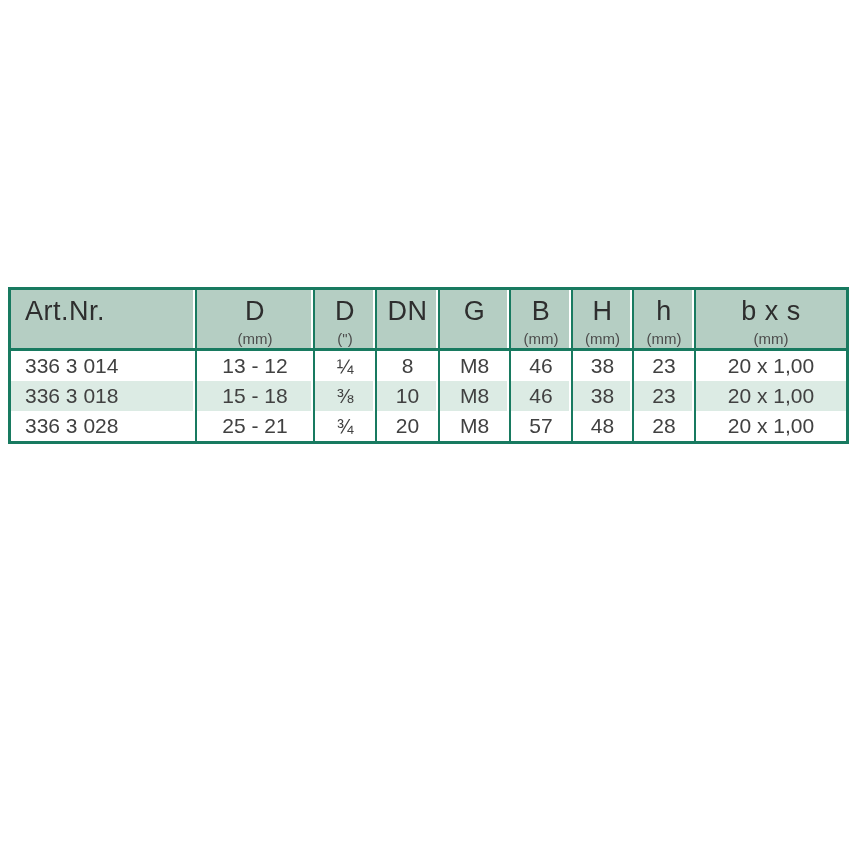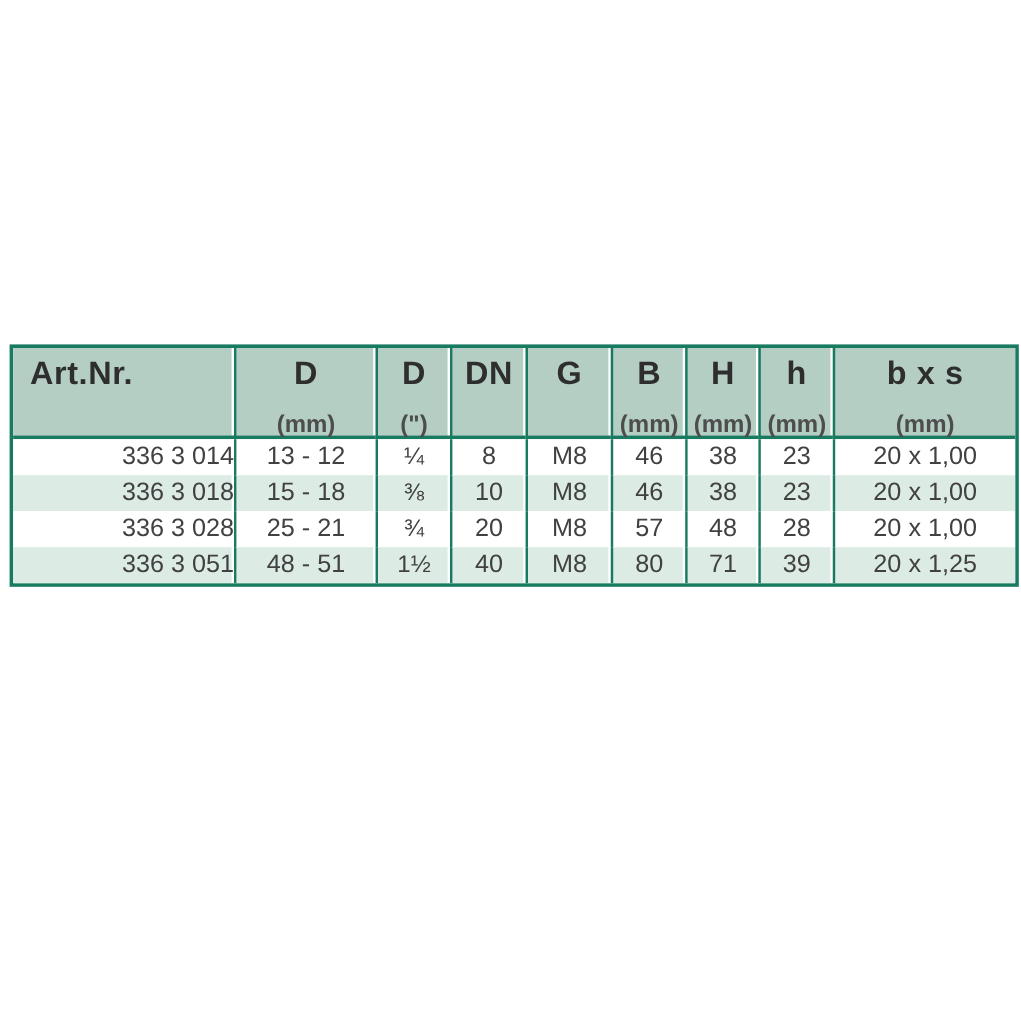--- a/index.html
+++ b/index.html
@@ -31,45 +31,45 @@
     border-spacing:0;
     border:3px solid var(--border);
   }
   thead th{
     background:var(--header-bg);
     border-bottom:3px solid var(--border);
     vertical-align:top;
     padding-top:5px;
     height:56px;
     text-align:center;
-    font-weight:bold;
+    font-weight:normal;
   }
   thead th .hl{
     font-size:27px;
     line-height:32px;
     color:#2e2e2e;
     letter-spacing:0.5px;
   }
   thead th .hs{
-    font-size:20px;
+    font-size:15px;
     line-height:18px;
-    margin-top:18px;
+    margin-top:3px;
     color:var(--subtext);
   }
   th.col-artnr{text-align:left;padding-left:14px;}
   tbody td{
     height:30px;
     font-size:21px;
     color:var(--text);
     text-align:center;
     vertical-align:middle;
     background:#ffffff;
   }
   tbody tr:nth-child(even) td{background:var(--stripe-bg);}
-  tbody td.col-artnr{text-align:right;padding-left:14px;}
+  tbody td.col-artnr{text-align:left;padding-left:14px;}
   
   th + th, td + td{border-left:2px solid var(--border);}
   th:not(:last-child), td:not(:last-child){box-shadow:inset -2px 0 0 #ffffff;}
   td.col-d_in{font-size:20px;}
 </style>
 </head>
 <body>
 
 <div class="page">
   <div class="table-wrap">
@@ -152,27 +152,16 @@
             <td class="col-artnr">336 3 028</td>
             <td class="col-d_mm">25 - 21</td>
             <td class="col-d_in">¾</td>
             <td class="col-dn">20</td>
             <td class="col-g">M8</td>
             <td class="col-b">57</td>
             <td class="col-h_cap">48</td>
             <td class="col-h_low">28</td>
             <td class="col-bxs">20 x 1,00</td>
           </tr>
-          <tr>
-            <td class="col-artnr">336 3 051</td>
-            <td class="col-d_mm">48 - 51</td>
-            <td class="col-d_in">1½</td>
-            <td class="col-dn">40</td>
-            <td class="col-g">M8</td>
-            <td class="col-b">80</td>
-            <td class="col-h_cap">71</td>
-            <td class="col-h_low">39</td>
-            <td class="col-bxs">20 x 1,25</td>
-          </tr>
         </tbody>
     </table>
   </div>
 </div>
 
 </body></html>

